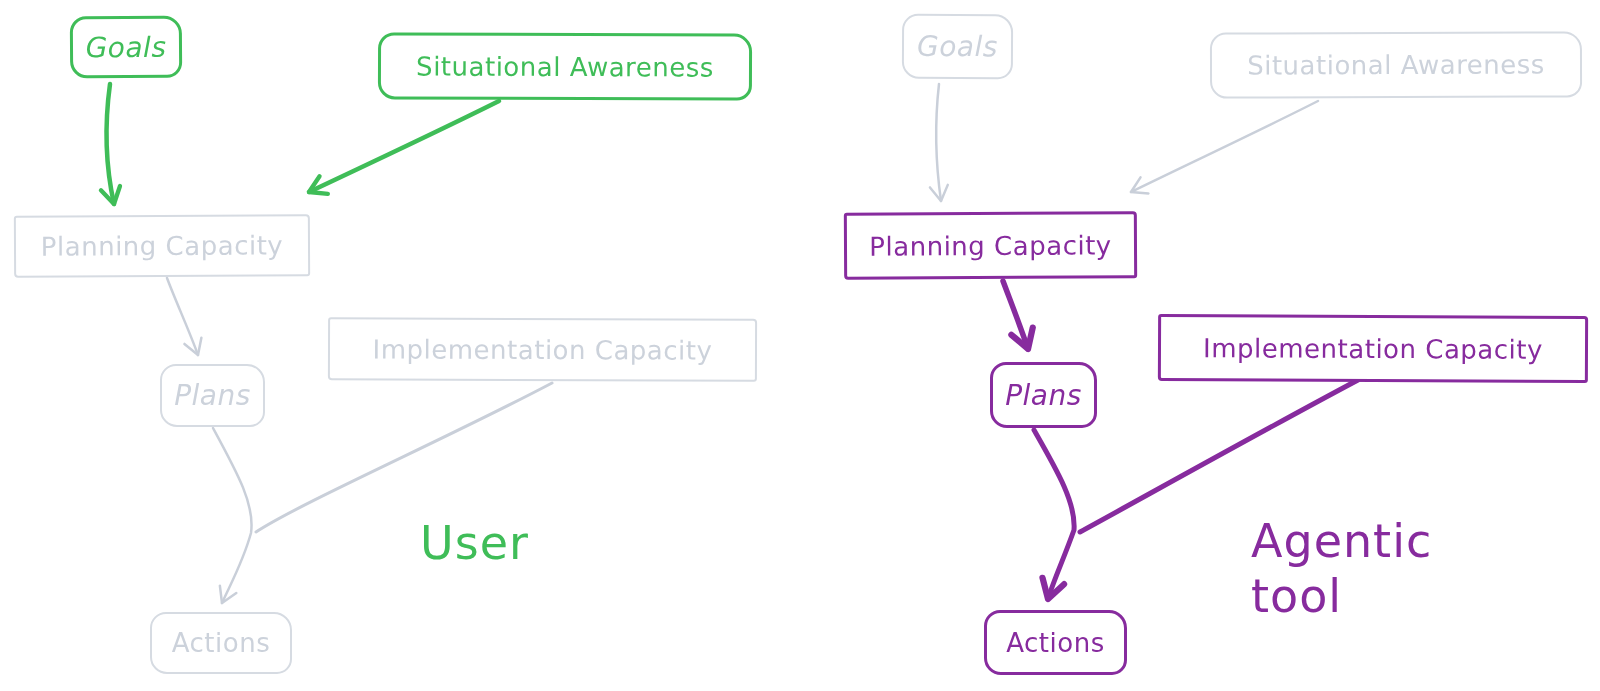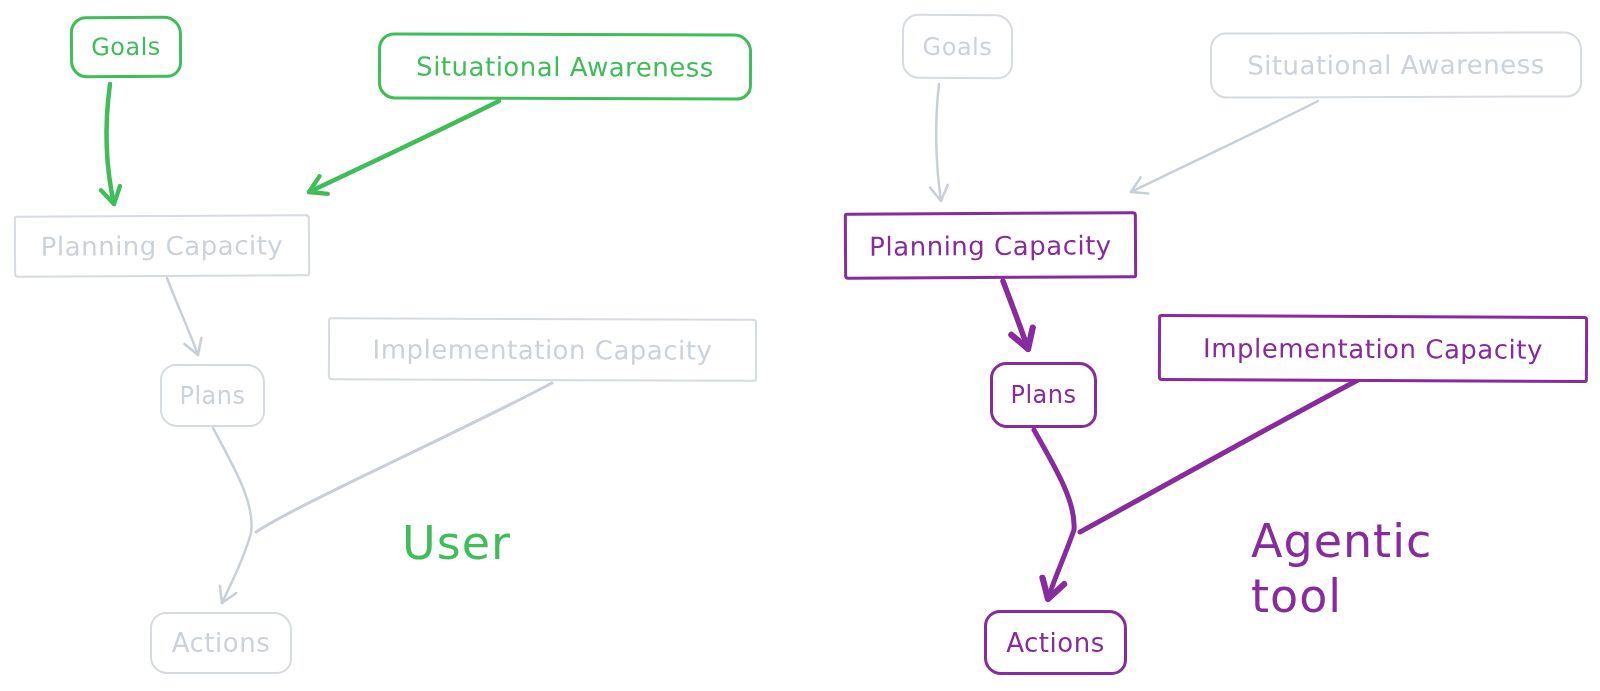--- a/index.html
+++ b/index.html
@@ -19,25 +19,25 @@
     position:absolute;z-index:2;display:flex;align-items:center;justify-content:center;
     background:#fff;letter-spacing:.5px;white-space:nowrap;
   }
   .node.rounded{border-radius:16px 18px 15px 17px;}
   .node.rect{border-radius:3px 4px 3px 4px;}
   .node.green{border:3.5px solid var(--green);color:var(--green);}
   .node.purple{border:3.5px solid var(--purple);color:var(--purple);}
   .node.purple.small{border-width:3px;}
   .node.faded{border:2.5px solid var(--gray-border);color:var(--gray-text);}
   .lbl{font-size:26px;}
-  .lbl-big{font-size:24px;}
+  .lbl-big{font-size:28px;font-style:italic;}
   .caption{
     position:absolute;z-index:2;font-size:46px;letter-spacing:1px;line-height:1.2;
   }
-  .caption.green{color:var(--green);}
+  .caption.green{color:var(--green);margin-left:18px;}
   .caption.purple{color:var(--purple);margin-left:13px;}
 
   
   #n-l-goals   {left:70px;  top:16px;  width:112px; height:62px; transform:rotate(-.4deg);}
   #n-l-sa      {left:378px; top:33px;  width:374px; height:67px; transform:rotate(.2deg);}
   #n-l-pc      {left:14px;  top:215px; width:296px; height:62px; transform:rotate(-.3deg);}
   #n-l-plans   {left:160px; top:364px; width:105px; height:63px;}
   #n-l-ic      {left:328px; top:318px; width:429px; height:63px; transform:rotate(.2deg);}
   #n-l-actions {left:150px; top:612px; width:142px; height:62px;}
   #cap-user    {left:402px; top:516px;}

